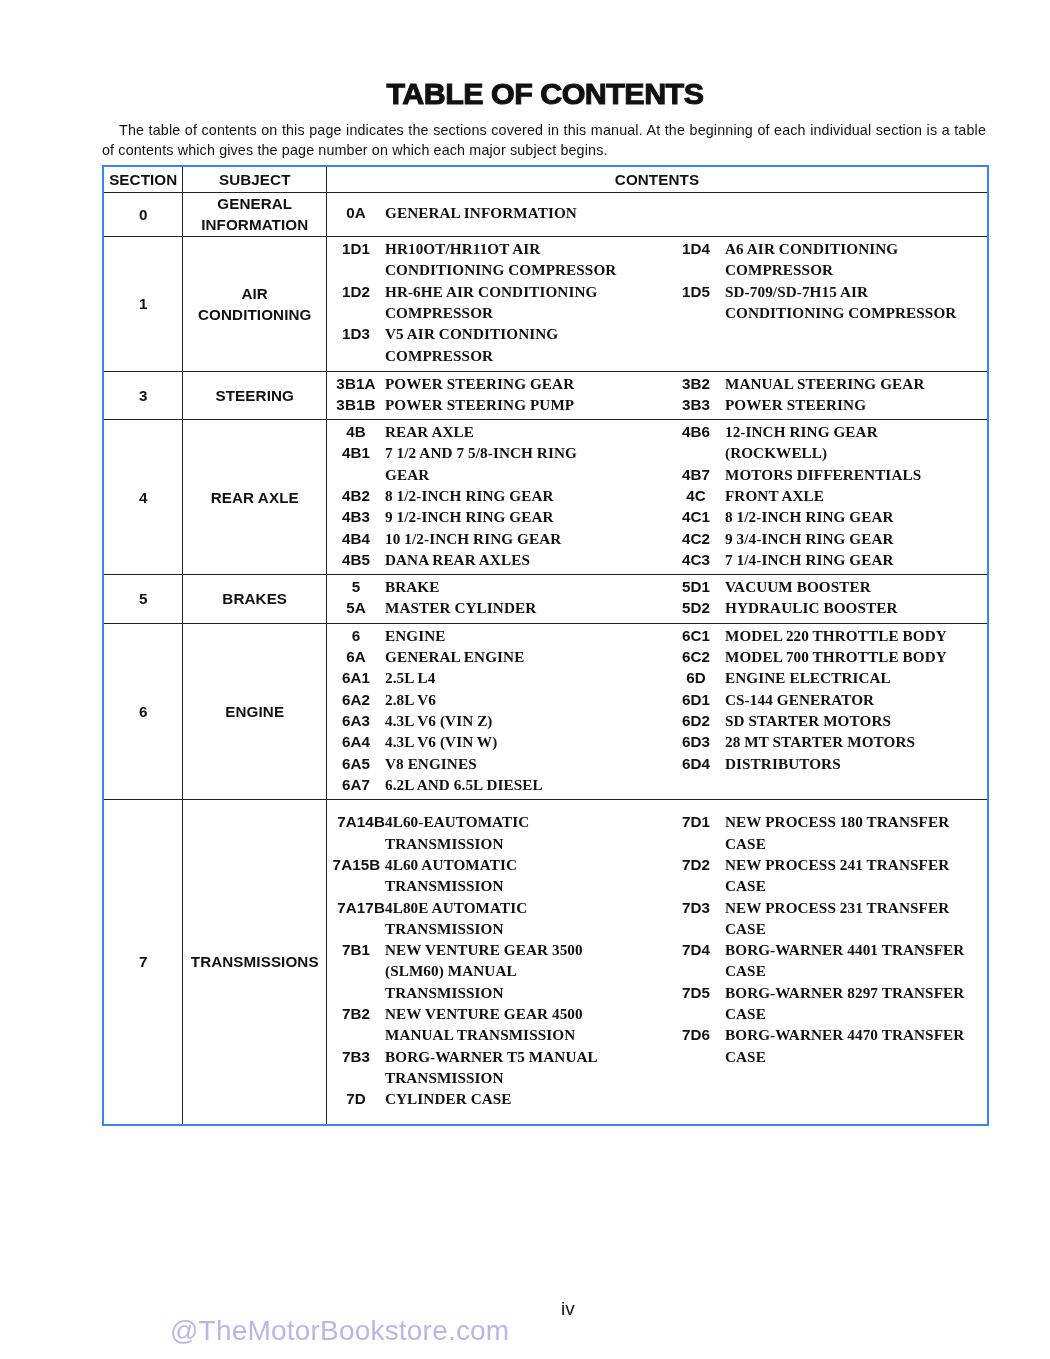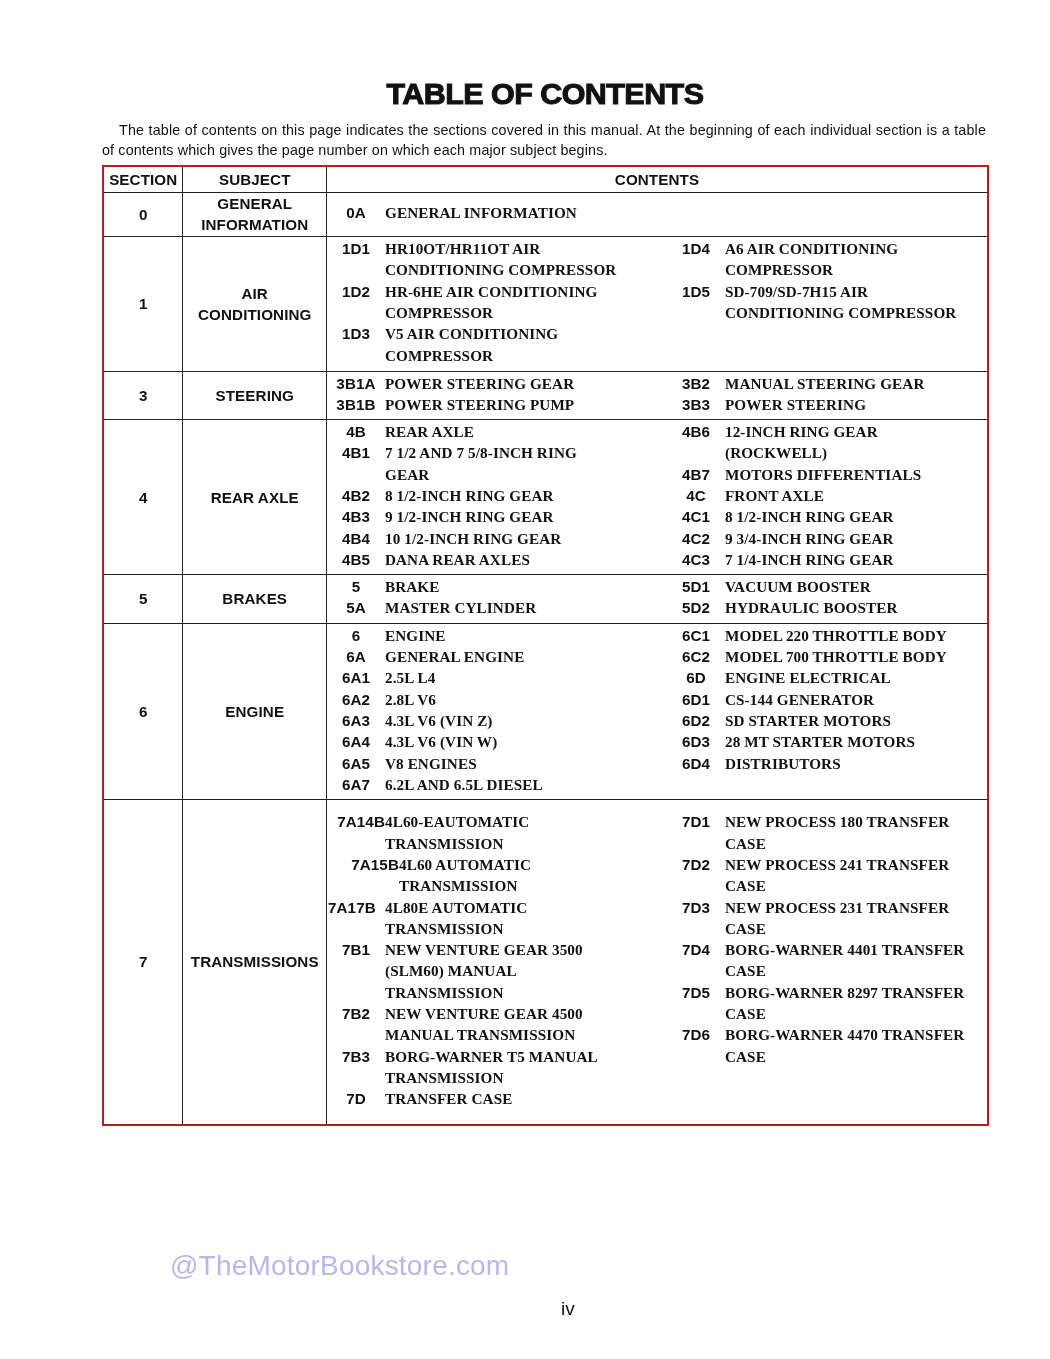--- a/index.html
+++ b/index.html
@@ -12,40 +12,40 @@
     -webkit-text-stroke: 1px #111;
   }
   .intro {
     position: absolute; left: 102px; top: 121px; width: 884px;
     font-size: 14.3px; line-height: 19.5px; text-align: justify; text-align-last: left;
     letter-spacing: 0.15px;
   }
   .intro .indent { display: inline-block; width: 17px; }
   table.toc {
     position: absolute; left: 102px; top: 165px; width: 887px;
-    border-collapse: collapse; border: 2px solid #b91c1c;
+    border-collapse: collapse; border: 2px solid #3b82f6;
   }
   table.toc td, table.toc th {
     border: 1.5px solid #222; vertical-align: middle;
     font-weight: bold; font-size: 15.2px; letter-spacing: 0.1px;
   }
   .hdr th { height: 26px; font-size: 15px; text-align: center; }
   col.c1 { width: 81px; } col.c2 { width: 145px; } col.c3 { width: 661px; }
   td.sec { text-align: center; font-size: 15.5px; }
   td.subj { text-align: center; line-height: 21px; margin-left: 46px; }
   td.cont { vertical-align: top; padding: 1px 0 4px 0; }
   .cols { display: flex; }
   .colL { width: 340px; }
   .colR { width: 320px; }
   .entry { display: flex; line-height: 21.3px; }
   .code { width: 58px; text-align: center; flex-shrink: 0; }
   .text { flex: 1; font-family: Liberation Serif, serif; }
   .line { display: block; }
   .watermark {
-    position: absolute; left: 170px; top: 1250px; font-size: 28px; color: #b8b8e8;
+    position: absolute; left: 170px; top: 1315px; font-size: 28px; color: #b8b8e8;
     font-family: "Liberation Sans", sans-serif; letter-spacing: 0.2px;
   }
   .pagenum {
     position: absolute; left: 561px; top: 1298px; font-size: 19px; font-weight: normal;
   }
 </style>
 </head>
 <body>
 
 <div class="title">TABLE OF CONTENTS</div>
@@ -413,28 +413,28 @@
           <div class="cols">
             <div class="colL">
               <div class="entry">
                 <span class="code" style="width: 58px; text-align: right; padding-left: 1px;">7A14B</span>
                 <span class="text">
                   <span class="line">4L60-EAUTOMATIC</span>
                   <span class="line">TRANSMISSION</span>
                 </span>
               </div>
               <div class="entry">
-                <span class="code" style="width: 58px; text-align: right; padding-left: 1px; margin-left: 14px;">7A15B</span>
+                <span class="code" style="width: 58px; text-align: center; padding-left: 1px;">7A15B</span>
                 <span class="text">
                   <span class="line">4L60 AUTOMATIC</span>
                   <span class="line">TRANSMISSION</span>
                 </span>
               </div>
               <div class="entry">
-                <span class="code" style="width: 58px; text-align: left; padding-left: 1px;">7A17B</span>
+                <span class="code" style="width: 58px; text-align: right; padding-left: 1px;">7A17B</span>
                 <span class="text">
                   <span class="line">4L80E AUTOMATIC</span>
                   <span class="line">TRANSMISSION</span>
                 </span>
               </div>
               <div class="entry">
                 <span class="code">7B1</span>
                 <span class="text">
                   <span class="line">NEW VENTURE GEAR 3500</span>
                   <span class="line">(SLM60) MANUAL</span>
@@ -451,21 +451,21 @@
               <div class="entry">
                 <span class="code">7B3</span>
                 <span class="text">
                   <span class="line">BORG-WARNER T5 MANUAL</span>
                   <span class="line">TRANSMISSION</span>
                 </span>
               </div>
               <div class="entry">
                 <span class="code">7D</span>
                 <span class="text">
-                  <span class="line">TRANSFER CASE</span>
+                  <span class="line">CYLINDER CASE</span>
                 </span>
               </div>
             </div>
             <div class="colR">
               <div class="entry">
                 <span class="code">7D1</span>
                 <span class="text">
                   <span class="line">NEW PROCESS 180 TRANSFER</span>
                   <span class="line">CASE</span>
                 </span>

